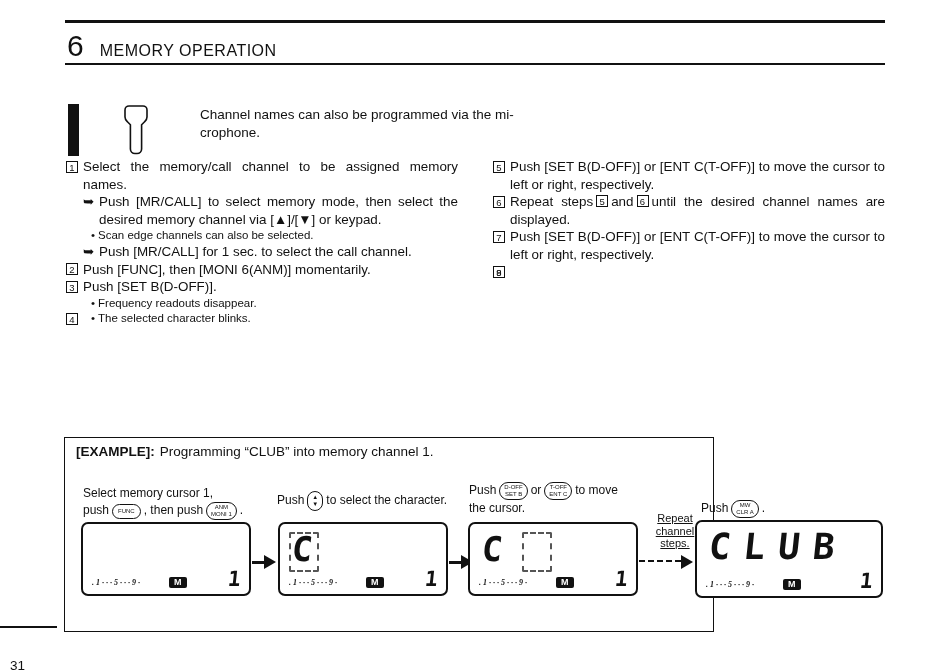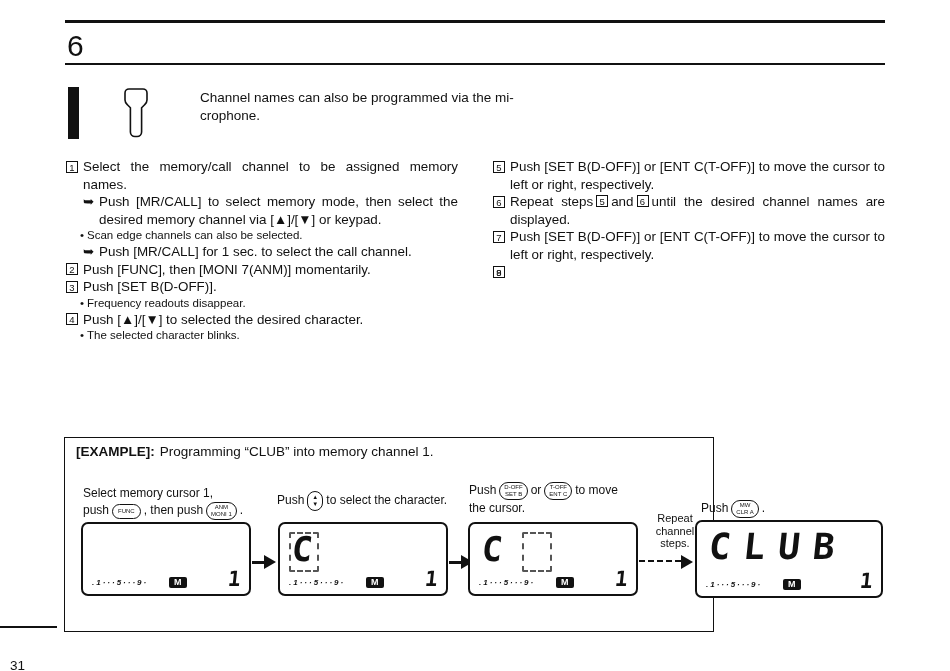--- a/index.html
+++ b/index.html
@@ -8,51 +8,51 @@
     position: relative; width: 950px; height: 671px; background:#fff;
     font-family: "Liberation Sans", sans-serif; color:#111; overflow:hidden;
   }
   .rule { position:absolute; background:#111; }
   .top-rule { left:65px; top:20px; width:820px; height:3px; }
   .head-rule { left:65px; top:63px; width:820px; height:1.5px; }
   .chapter { position:absolute; left:67px; top:29px; display:flex; align-items:baseline; gap:16px; }
   .chnum { font-size:30px; font-weight:400; }
   .chtitle { font-size:16px; letter-spacing:0.5px; }
 
-  .note { position:absolute; left:68px; top:87px; display:flex; align-items:flex-start;gap:36px; }
+  .note { position:absolute; left:68px; top:104px; display:flex; align-items:flex-start;gap:36px; }
   .note-bar { width:11px; height:52px; background:#111; }
   .note-mic { margin-left:5px; }
   .note-text { margin-left:12px; font-size:13.5px; line-height:17.5px; padding-top:2px; }
 
   .col { position:absolute; top:158px; width:392px; font-size:13.4px; line-height:17.5px; }
   .col-left { left:66px; }
   .col-right { left:493px; }
   .step { position:relative; padding-left:17px; text-align:justify; }
   .stepnum {
     position:absolute; left:0; top:2.5px; width:12px; height:12px;
     border:1px solid #111; font-size:9.5px; line-height:11px; text-align:center;
   }
   .stepnum-inline {
     display:inline-block; width:12px; height:12px; border:1px solid #111;
     font-size:9.5px; line-height:11px; text-align:center; vertical-align:1px; margin:0 3px;
   }
   .sub-arrow { position:relative; margin-left:17px; padding-left:16px; text-align:justify; }
   .sub-arrow .marker { position:absolute; left:0; top:0; }
-  .sub-bullet { margin-left:14px; font-size:11.5px; line-height:15px; text-align:left; }
+  .sub-bullet { margin-left:25px; font-size:11.5px; line-height:15px; text-align:left; }
   .sub-bullet .marker { margin-right:3px; }
 
   .example { position:absolute; left:64px; top:437px; width:650px; height:195px; border:1.5px solid #111; background:#fff; }
   .ex-title { position:absolute; left:11px; top:6px; font-size:13.5px; }
   .ex-title .lbl { font-weight:bold; margin-right:5px; }
   .cap { position:absolute; font-size:12px; line-height:17px; white-space:nowrap; }
   .cap1 { left:18px; top:47px; }
   .cap2 { left:212px; top:53px; }
   .cap3 { left:404px; top:44px; }
   .cap4 { left:636px; top:62px; }
-  .repeat-label { position:absolute; left:576px; top:74px; width:68px; font-size:11px; line-height:12.5px; text-align:center; }
+  .repeat-label { position:absolute; left:576px; top:74px; width:68px; font-size:11px; line-height:12.5px; text-align:center;text-decoration:underline; }
 
   .pill {
     display:inline-block; border:1px solid #111; border-radius:9px;
     padding:1px 4px; text-align:center; vertical-align:middle; margin:0 3px; background:#fff;
   }
   .pill span { display:block; font-size:6px; line-height:7px; letter-spacing:0; }
   .pill-one { padding:3px 5px; }
   .rocker {
     display:inline-block; border:1px solid #111; border-radius:8px;
     padding:2px 4px; margin:0 3px; vertical-align:middle; text-align:center; background:#fff;
@@ -68,21 +68,21 @@
     position:absolute; left:12px; top:5px;
     font-family:"DejaVu Sans Mono", monospace; font-weight:bold; font-size:34px;
     transform:skewX(-6deg); letter-spacing:10px; color:#111;
   }
   .lcd4 .lcd-main { font-size:36px; letter-spacing:13px; top:4px; }
   .lcd-blink { position:absolute; top:8px; width:30px; height:40px; border:2px dashed #555; border-radius:2px; }
   .lcd2 .lcd-blink { left:9px; }
   .lcd3 .lcd-blink { left:52px; }
   .lcd-scale {
     position:absolute; left:9px; bottom:7px; font-size:8px; font-weight:bold;
-    font-style:italic; letter-spacing:2px;
+    font-style:italic; letter-spacing:2px;font-family:Liberation Serif, serif;
   }
   .lcd-m {
     position:absolute; left:86px; bottom:6px; background:#111; color:#fff;
     font-size:9px; font-weight:bold; line-height:11px; padding:0 5px; border-radius:2px;
   }
   .lcd-ch {
     position:absolute; right:8px; bottom:3px;
     font-family:"DejaVu Sans Mono", monospace; font-weight:bold; font-size:21px;
     transform:skewX(-6deg);
   }
@@ -103,20 +103,21 @@
 </style>
 </head>
 <body>
 
 <div class="page">
 
   <div class="rule top-rule"></div>
 
   <div class="chapter">
     <span class="chnum">6</span>
+    <span class="chtitle">MEMORY OPERATION</span>
   </div>
 
   <div class="rule head-rule"></div>
 
   <div class="note">
     <div class="note-bar"></div>
     <svg class="note-mic" width="32" height="52" viewBox="0 0 32 52">
       <path d="M9 2 h14 a4 4 0 0 1 4 4 v7 c0 2.5 -1.2 3.6 -2.4 4.8 l-3 3 v24.2 a4.5 4.5 0 0 1 -4.5 4.5 h-2.2 a4.5 4.5 0 0 1 -4.5 -4.5 V20.8 l-3 -3 C6.2 16.6 5 15.5 5 13 V6 a4 4 0 0 1 4 -4 z" fill="none" stroke="#111" stroke-width="1.6"></path>
     </svg>
     <div class="note-text">
@@ -137,34 +138,33 @@
     <div class="sub-bullet">
       <span class="marker">•</span><span>Scan edge channels can also be selected.</span>
     </div>
     <div class="sub-arrow">
       <span class="marker">➥</span>
       <span>Push [MR/CALL] for 1 sec. to select the call channel.</span>
     </div>
 
     <div class="step">
       <span class="stepnum">2</span>
-      <span>Push [FUNC], then [MONI 7(ANM)] momentarily.</span>
+      <span>Push [FUNC], then [MONI 6(ANM)] momentarily.</span>
     </div>
 
     <div class="step">
       <span class="stepnum">3</span>
       <span>Push [SET B(D-OFF)].</span>
     </div>
     <div class="sub-bullet">
       <span class="marker">•</span><span>Frequency readouts disappear.</span>
     </div>
 
     <div class="step">
       <span class="stepnum">4</span>
-      <span>Push [▲]/[▼] to selected the desired character.</span>
     </div>
     <div class="sub-bullet">
       <span class="marker">•</span><span>The selected character blinks.</span>
     </div>
   </div>
 
   <div class="col col-right">
     <div class="step">
       <span class="stepnum">5</span>
       <span>Push [SET B(D-OFF)] or [ENT C(T-OFF)] to move the cursor to left or right, respectively.</span>

